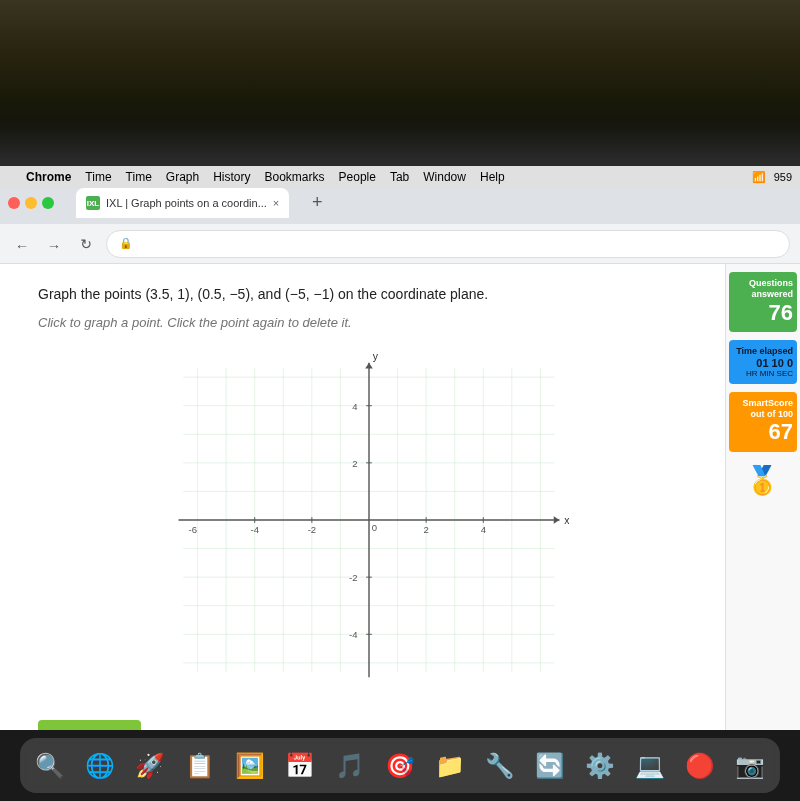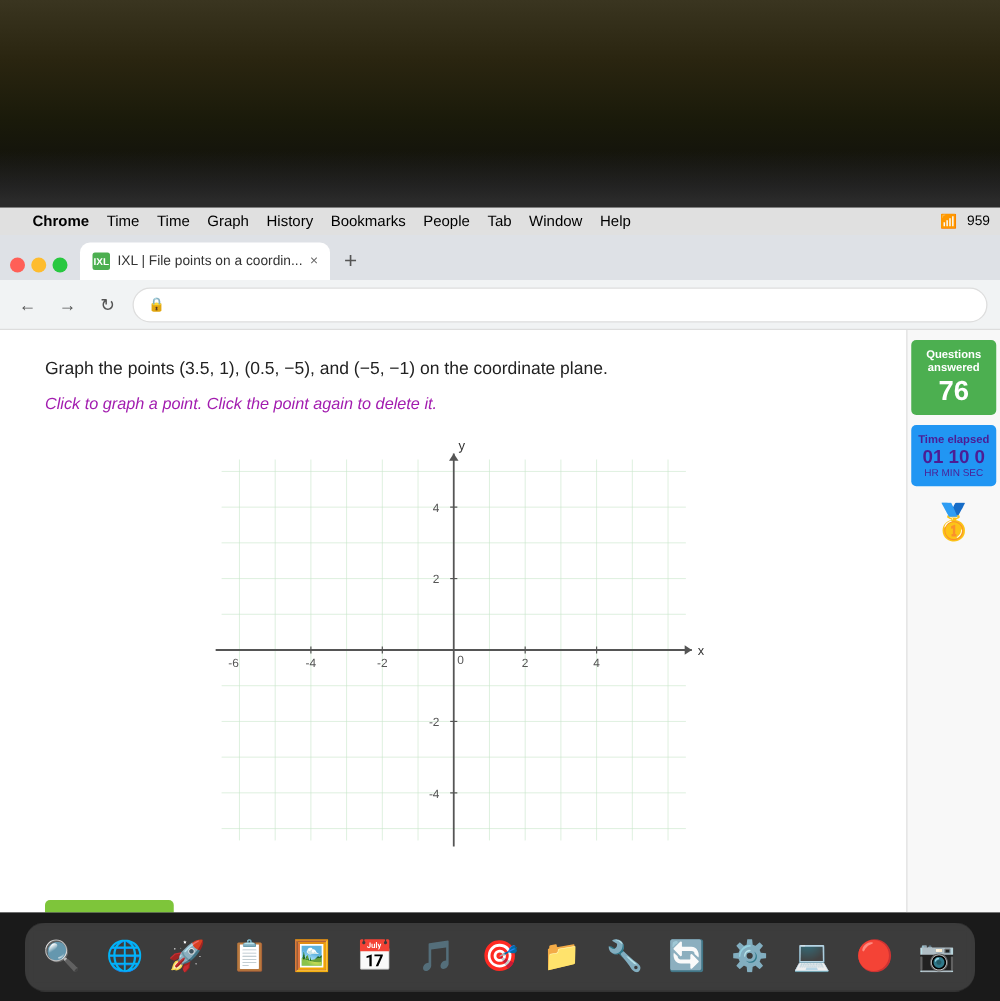--- a/index.html
+++ b/index.html
@@ -75,23 +75,22 @@
       background: #f1f3f4;
       display: flex;
       flex-direction: column;
     }
 
     
     .tab-bar {
       height: 36px;
       background: #dee1e6;
       display: flex;
-      align-items: flex-end;
       padding: 0 8px;
-      gap: 2px;
+      gap: 14px;
     }
     .tab-traffic-lights {
       display: flex;
       align-items: center;
       gap: 5px;
       margin-right: 8px;
       margin-bottom: 6px;
     }
     .traffic-light {
       width: 12px;
@@ -201,33 +200,34 @@
       flex: 1;
       background: #fff;
       display: flex;
       position: relative;
       overflow: hidden;
     }
 
     
     .page-content {
       flex: 1;
-      padding: 20px 36px;
+      padding: 20px 26px;
       position: relative;
+      margin-left: 12px;
     }
 
     .question-text {
       font-size: 14px;
       color: #222;
       margin-bottom: 10px;
       line-height: 1.5;
     }
     .instruction-text {
       font-size: 13px;
-      color: #a21caf;
+      color: #737373;
       font-style: italic;
       margin-bottom: 20px;
     }
 
     
     .coordinate-plane-container {
       margin: 10px 0;
       display: flex;
       justify-content: center;
     }
@@ -253,46 +253,46 @@
       display: flex;
       flex-direction: column;
       align-items: center;
       padding: 8px 4px;
       gap: 8px;
     }
     .stat-card {
       width: 68px;
       border-radius: 4px;
       padding: 6px 4px;
-      text-align: center;
+      text-align: right;
     }
     .stat-card.green {
       background: #4CAF50;
       color: white;
     }
     .stat-card.blue {
       background: #2196F3;
-      color: #4c1d95;
+      color: #0f172a;
     }
     .stat-card.orange {
       background: #FF9800;
       color: white;
     }
     .stat-label {
       font-size: 9px;
       font-weight: 600;
       line-height: 1.2;
     }
     .stat-value {
       font-size: 22px;
       font-weight: 700;
       line-height: 1.2;
     }
     .stat-time {
-      font-size: 15px;
+      font-size: 11px;
       font-weight: 600;
     }
     .stat-time-sub {
       font-size: 8px;
     }
     .medal-icon {
       font-size: 28px;
       margin-top: 4px;
     }
 
@@ -360,21 +360,21 @@
   <div class="chrome-window">
 
     <div class="tab-bar">
       <div class="tab-traffic-lights">
         <div class="traffic-light tl-red"></div>
         <div class="traffic-light tl-yellow"></div>
         <div class="traffic-light tl-green"></div>
       </div>
       <div class="tab-active">
         <div class="tab-favicon">IXL</div>
-        <span class="tab-title">IXL | File points on a coordin...</span>
+        <span class="tab-title">IXL | Graph points on a coordin...</span>
         <span class="tab-close">×</span>
       </div>
       <div class="tab-new">+</div>
     </div>
 
     <div class="address-bar">
       <div class="nav-btn">←</div>
       <div class="nav-btn">→</div>
       <div class="nav-btn">↻</div>
       <div class="address-input">
@@ -460,20 +460,24 @@
           <div class="stat-label">Questions answered</div>
           <div class="stat-value">76</div>
         </div>
 
         <div class="stat-card blue">
           <div class="stat-label">Time elapsed</div>
           <div class="stat-time">01  10  0</div>
           <div class="stat-time-sub">HR  MIN  SEC</div>
         </div>
 
+        <div class="stat-card orange">
+          <div class="stat-label">SmartScore out of 100</div>
+          <div class="stat-value">67</div>
+        </div>
 
         <div class="medal-icon">🥇</div>
 
       </div>
     </div>
   </div>
 </div>
 
 <div class="dock-area">
   <div class="dock-bg"></div>

